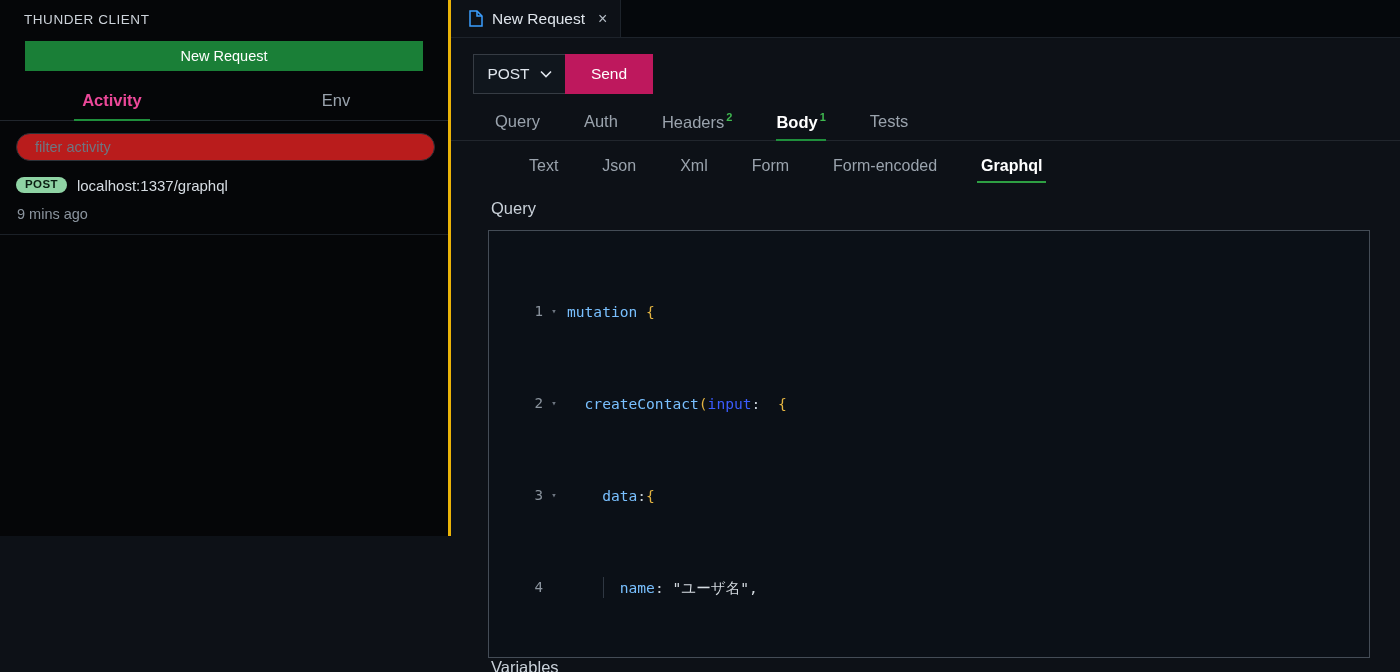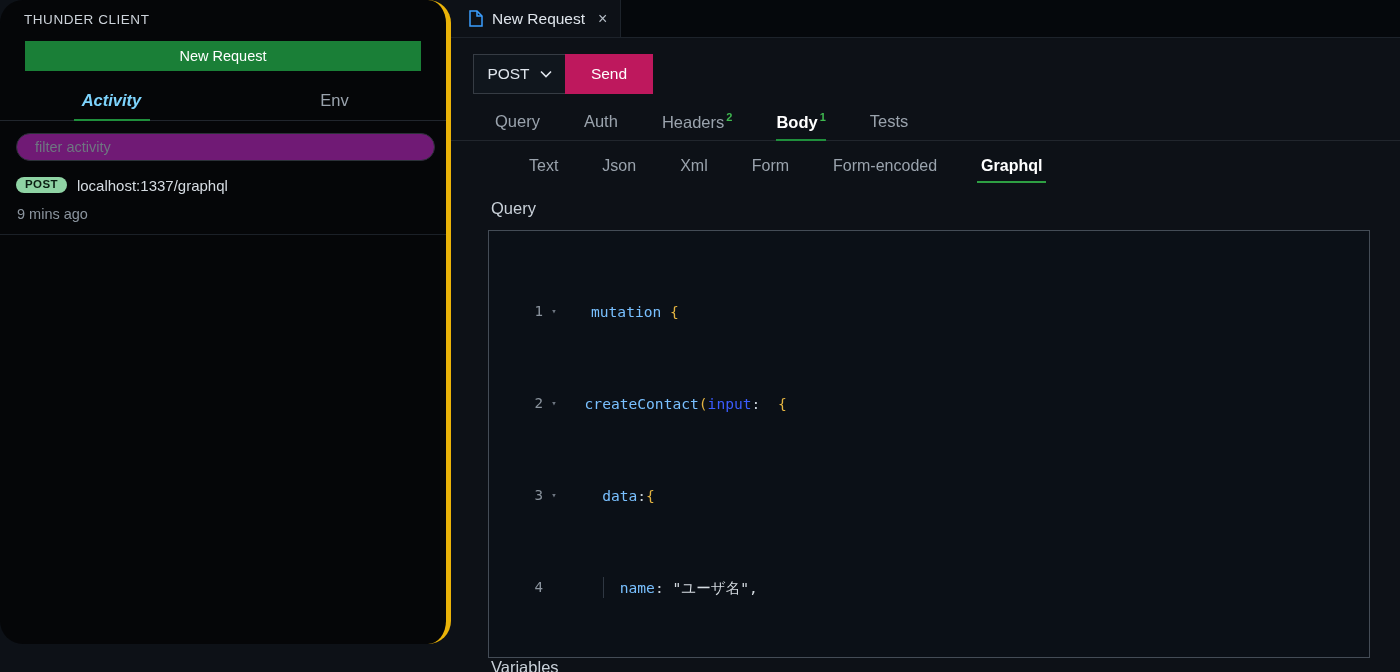--- a/index.html
+++ b/index.html
@@ -14,27 +14,26 @@
 
   #app {
     display: flex;
     width: 1400px;
     height: 672px;
   }
 
   
   #sidebar {
     width: 451px;
-    height: 644px;
+    height: 536px;
     background: #050608;
-    border-right: 5px solid #eab308;
+    border-right: 3px solid #eab308;
     display: flex;
     flex-direction: column;
     flex: none;
-    border-radius: 23px;
   }
 
   .sb-title {
     color: #cdd3da;
     font-size: 13.5px;
     letter-spacing: 0.55px;
     padding: 12px 0 0 24px;
     height: 36px;
   }
 
@@ -66,42 +65,41 @@
   .sb-tab {
     flex: 1;
     text-align: center;
     color: #9aa3ad;
     font-size: 16.5px;
     padding-bottom: 10px;
     cursor: pointer;
     position: relative;
   }
   .sb-tab.active {
-    color: #7dd3fc;
+    color: #ec4899;
     font-weight: bold;
-    font-style: italic;
   }
   .sb-tab.active::after {
     content: "";
     position: absolute;
     left: 50%;
     transform: translateX(-50%);
     bottom: -1px;
     width: 76px;
     height: 2.5px;
     background: #1f8f3c;
   }
 
   .sb-filter-wrap { padding: 12px 16px 0 16px; }
 
   .sb-filter {
     width: 419px;
     height: 28px;
     border-radius: 14px;
-    background: #701a75;
+    background: #b91c1c;
     border: 1px solid #2b3138;
     color: #c9d1d9;
     padding: 0 18px;
     font-size: 14.5px;
     outline: none;
     font-family: "Liberation Sans", sans-serif;
   }
   .sb-filter::placeholder { color: #6e7681; }
 
   .sb-list { margin-top: 12px; }
@@ -359,21 +357,21 @@
   .codeline.guide::before {
     content: "";
     position: absolute;
     left: 42px;
     top: 1px;
     bottom: 1px;
     width: 1px;
     background: #2f3742;
   }
 
-  .t-kw   { color: #79c0ff; margin-left: 24px; }
+  .t-kw   { color: #79c0ff; }
   .t-fn   { color: #79c0ff; }
   .t-arg  { color: #3b5cff; }
   .t-brace{ color: #e3b341; }
   .t-field{ color: #79c0ff; }
   .t-str  { color: #d6dce2; }
   .t-plain{ color: #c9d1d9; }
 
   .variables-label {
     color: #c9d1d9;
     font-size: 16.5px;

